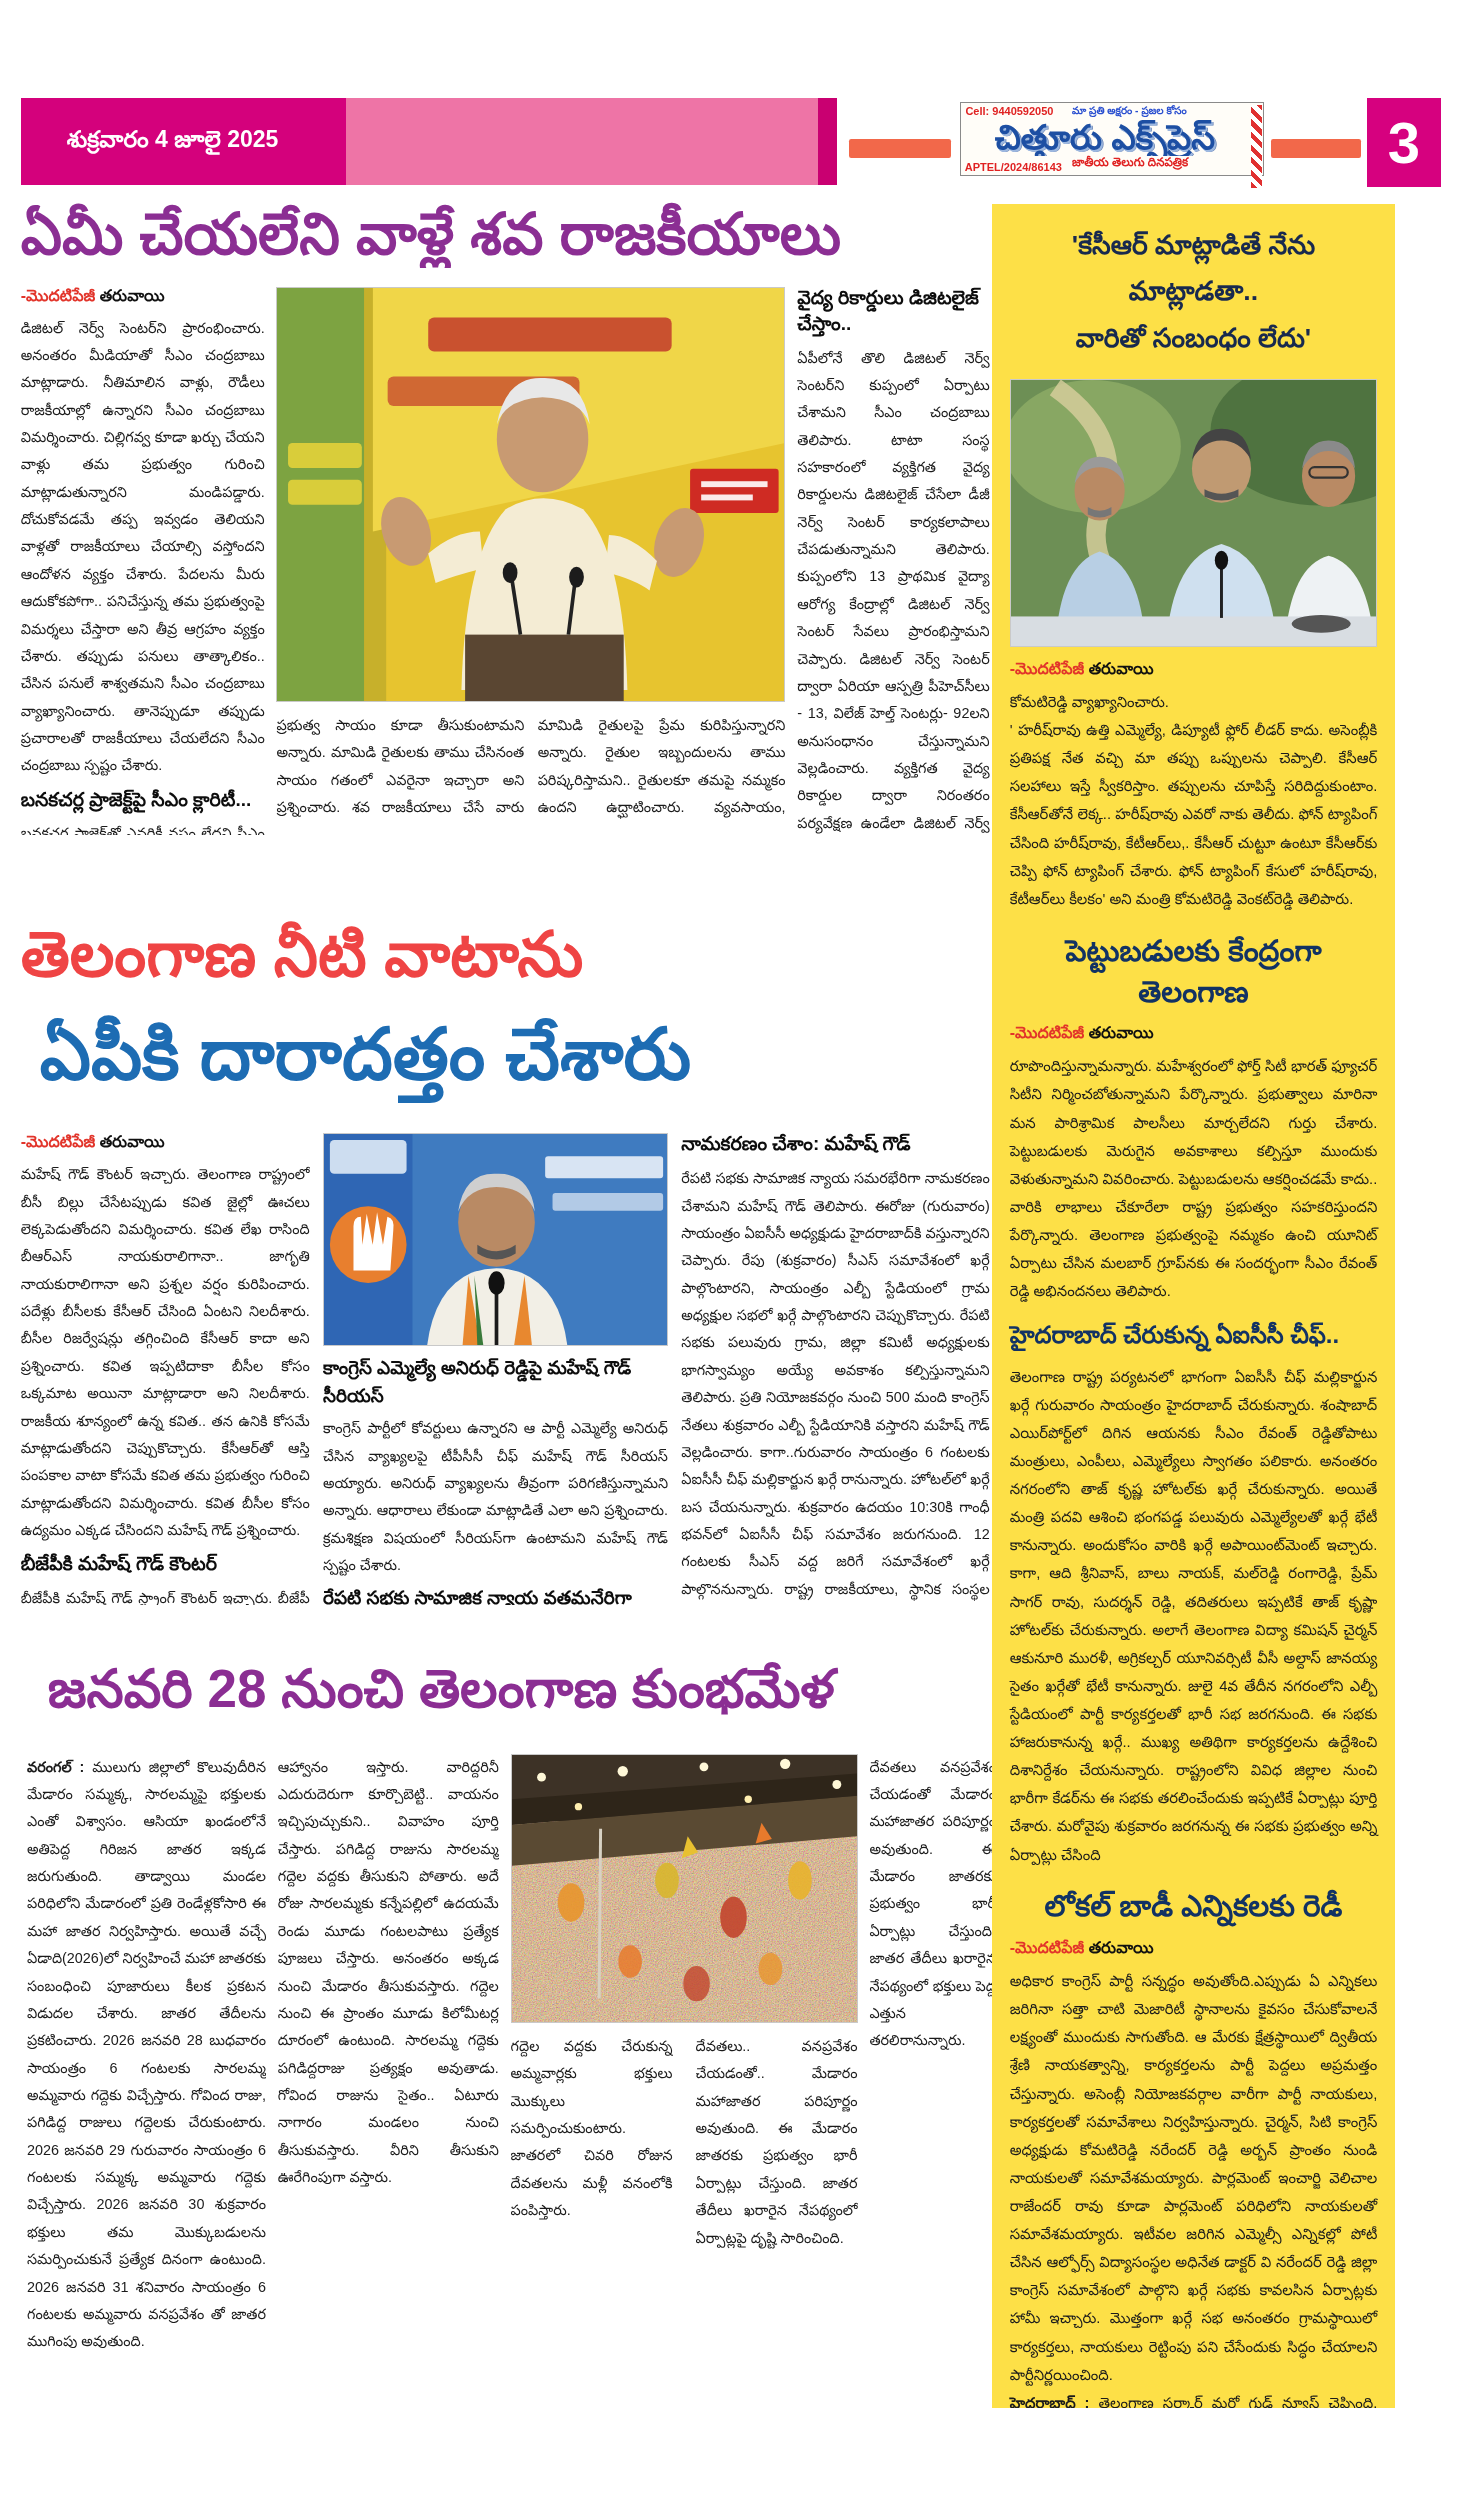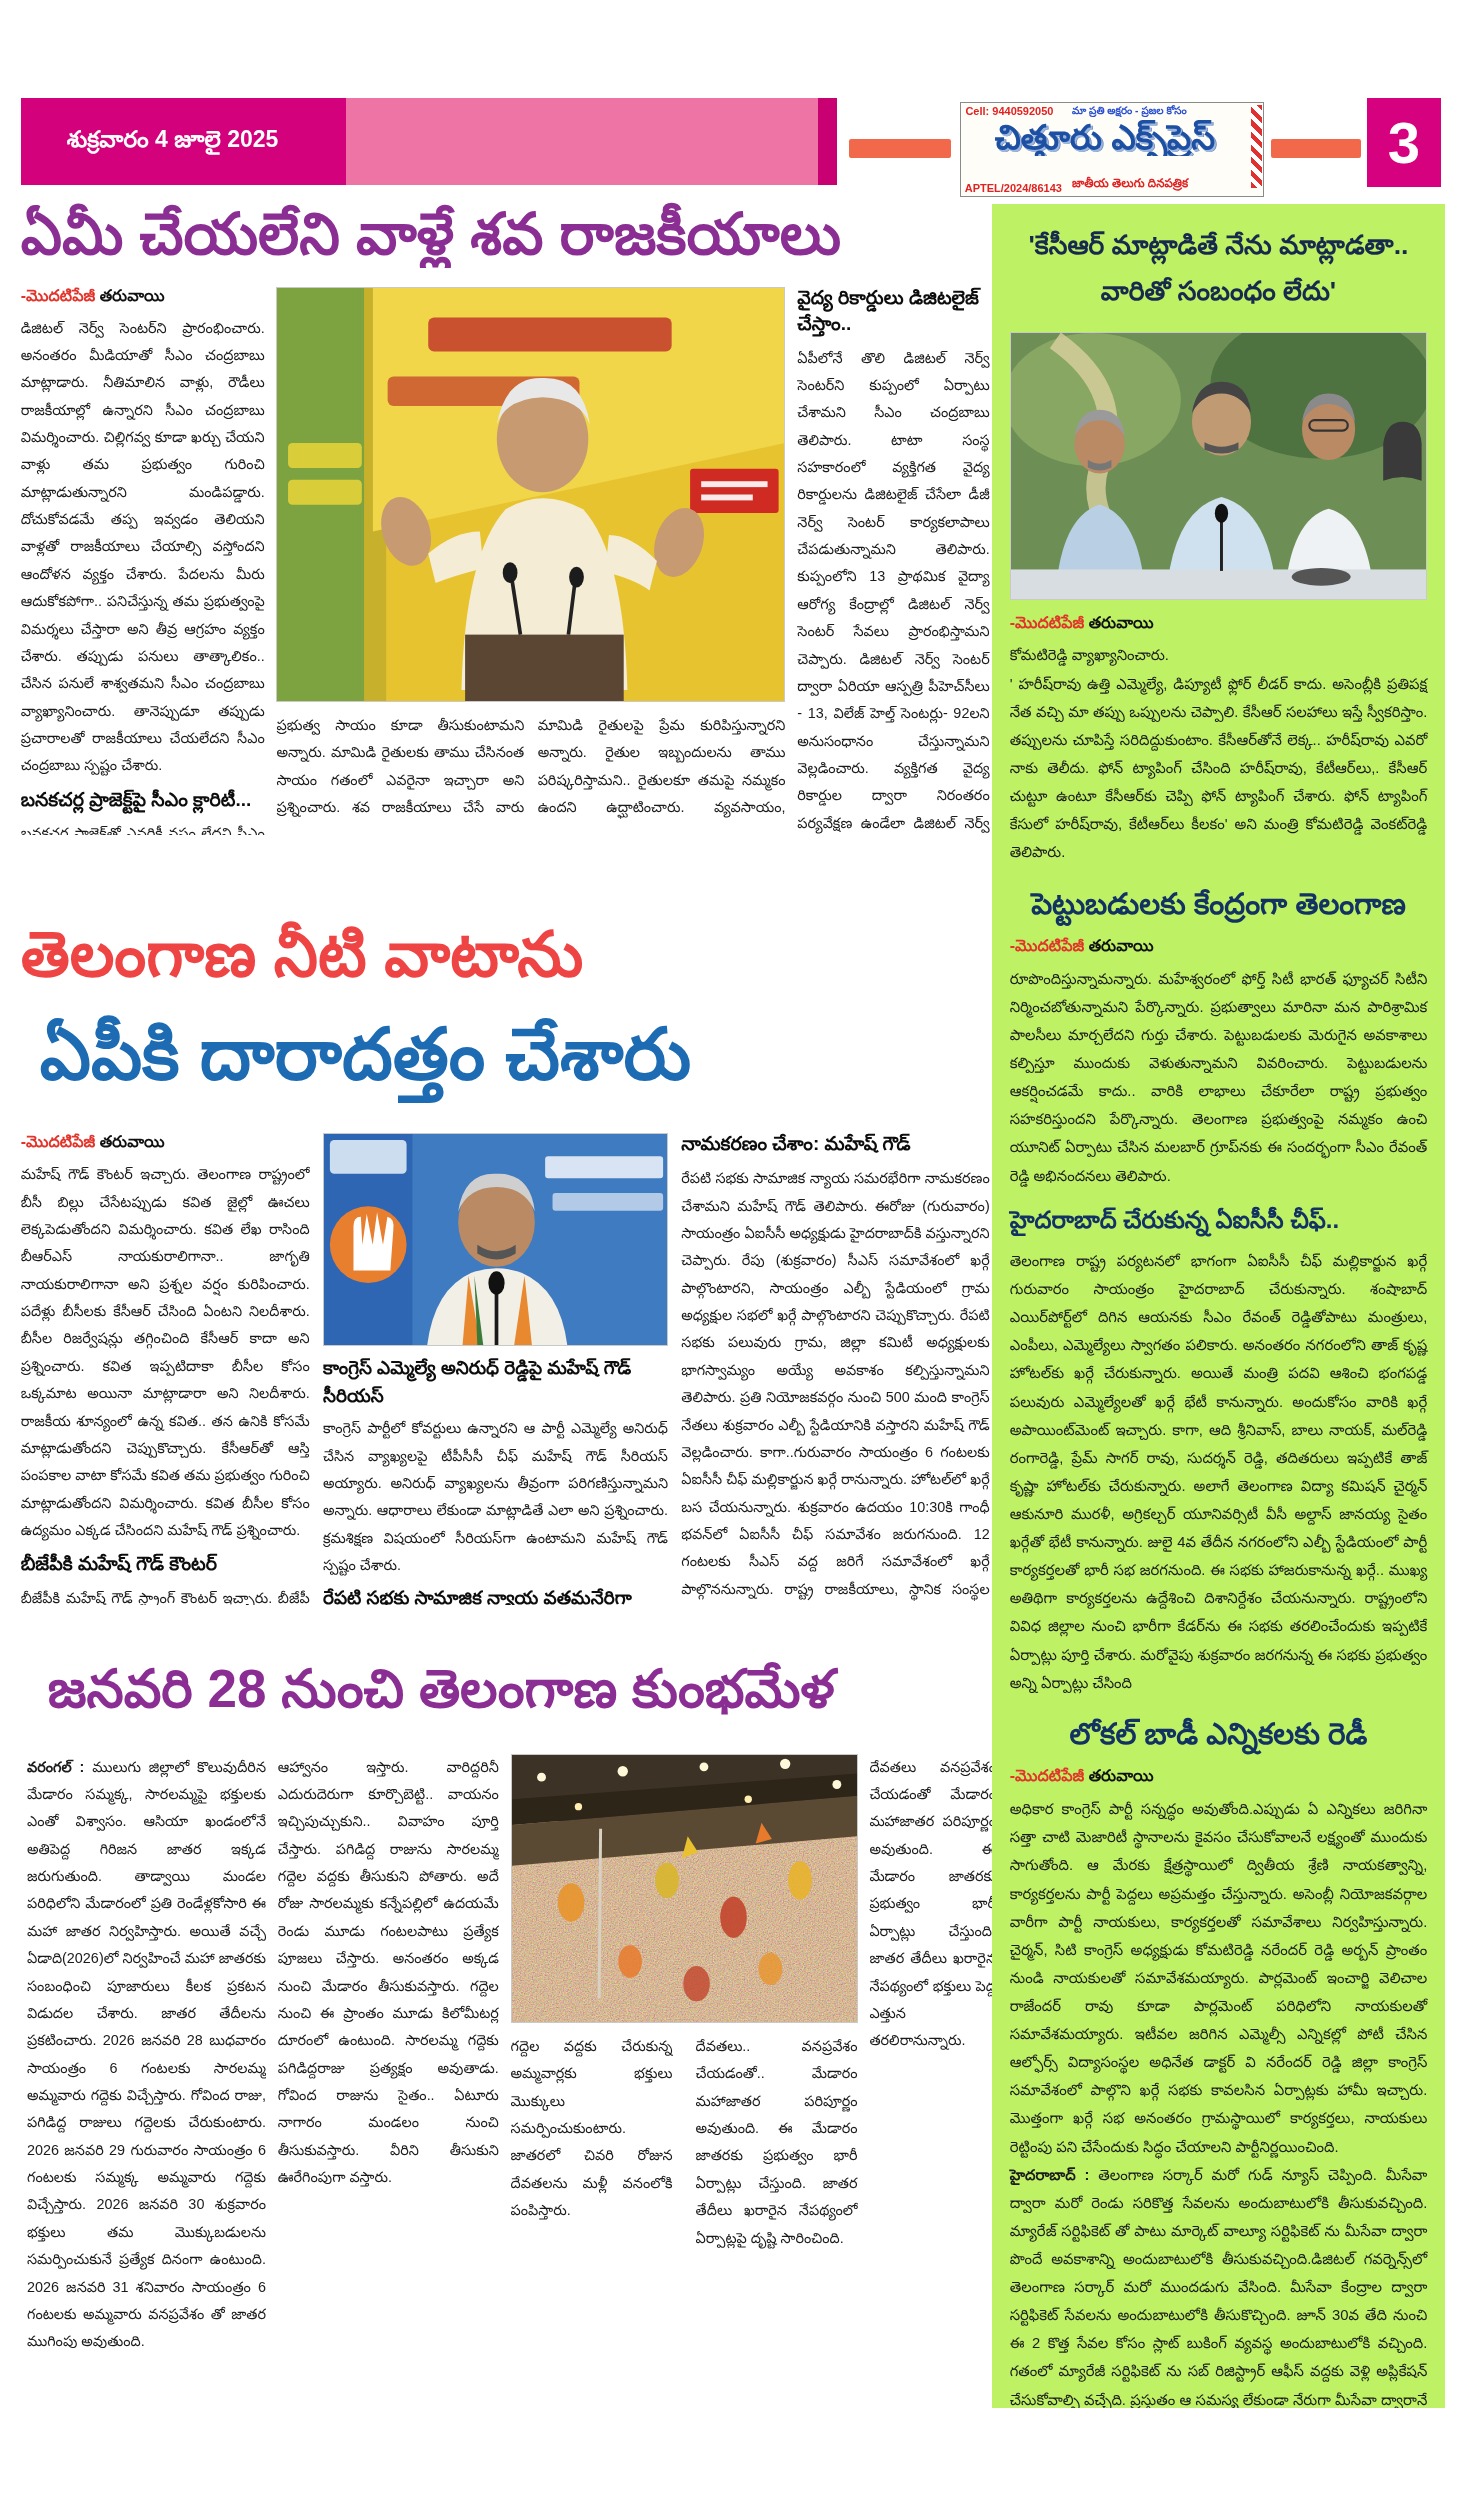--- a/index.html
+++ b/index.html
@@ -6,21 +6,21 @@
   .page{position:relative;width:1465px;height:2512px;background:#ffffff;
         font-family:"Liberation Sans",sans-serif;overflow:hidden;}
 
   
   .date-bar{position:absolute;left:20.7px;top:98px;width:816px;height:87px;
             background:linear-gradient(90deg,#d4017c 0,#d4017c 325px,#ee74a6 325px,#ee74a6 797px,#c90071 797px);}
   .date-text{position:absolute;left:46px;top:28px;color:#ffffff;font-weight:bold;font-size:23px;text-align:right;}
   .hdr-dash{position:absolute;top:139px;height:18.5px;background:#f2684a;border-radius:2.2px;}
   .dash-l{left:849px;width:102px;}
   .dash-r{left:1271px;width:90px;}
-  .logo-box{position:absolute;left:960px;top:102px;width:304px;height:95px;background:#fffdf8;
+  .logo-box{position:absolute;left:960px;top:102px;width:304px;height:74px;background:#fffdf8;
             border:1.5px solid #8a8a8a;box-sizing:border-box;}
   .logo-phone{position:absolute;left:4.4px;top:1.5px;color:#e02222;font-weight:bold;font-size:11px;}
   .logo-tag1{position:absolute;left:111px;top:2.2px;color:#2a4fd0;font-weight:bold;font-size:10.3px;}
   .logo-title{position:absolute;left:0;top:16px;width:288px;text-align:center;color:#1d4fa3;
               font-weight:bold;font-size:34px;line-height:1.1;
               text-shadow:1.5px 1.5px 0 #9db8e0,2.2px 2.2px 0 #6c85b4;white-space:nowrap;overflow:hidden;}
   .logo-reg{position:absolute;left:3.7px;bottom:2.2px;color:#e02222;font-weight:bold;font-size:11px;}
   .logo-tag2{position:absolute;left:111px;bottom:3px;color:#e02222;font-weight:bold;font-size:11.8px;}
   .logo-ribbon{position:absolute;right:1.5px;top:1.5px;width:10.3px;height:83px;
                background:repeating-linear-gradient(45deg,#e03030 0 4.4px,#ffffff 4.4px 8.9px);}
@@ -66,22 +66,22 @@
   .art3-body{display:flex;gap:11.8px;margin-top:20.7px;height:746px;overflow:hidden;}
   .art3-col1{width:239px;flex:none;overflow:hidden;}
   .art3-col2{width:221px;flex:none;overflow:hidden;}
   .art3-mid{width:347px;flex:none;display:flex;flex-direction:column;}
   .art3-mid-cols{display:flex;gap:23px;margin-top:10.3px;flex:1;overflow:hidden;}
   .art3-mid-cols>div{flex:1;overflow:hidden;}
   .art3-col4{flex:1;overflow:hidden;}
   .bold-lead{font-weight:bold;}
 
   
-  .sidebar{position:absolute;left:992px;top:204px;width:453px;height:2204px;
-           background:#bef264;padding:16px 17.7px;box-sizing:border-box;overflow:hidden;}
+  .sidebar{position:absolute;left:992px;top:204px;width:403px;height:2204px;
+           background:#fde047;padding:16px 17.7px;box-sizing:border-box;overflow:hidden;}
   .sb-headline{text-align:center;font-weight:bold;font-size:26.6px;line-height:1.75;
                color:#18294e;margin:1.5px 0 17.7px;}
   .sb-photo{margin:0 0 13.3px;}
   .sb-text{font-size:14.8px;line-height:1.9;text-align:justify;color:#1b1b1b;}
   .sb-sub-center{text-align:center;font-size:29.5px;font-weight:bold;color:#123263;margin:20.7px 0 8.9px;}
   .sb-sub-left{font-size:24px;font-weight:bold;color:#123263;margin:16px 0 7.4px;}
 </style>
 </head>
 <body>
 

